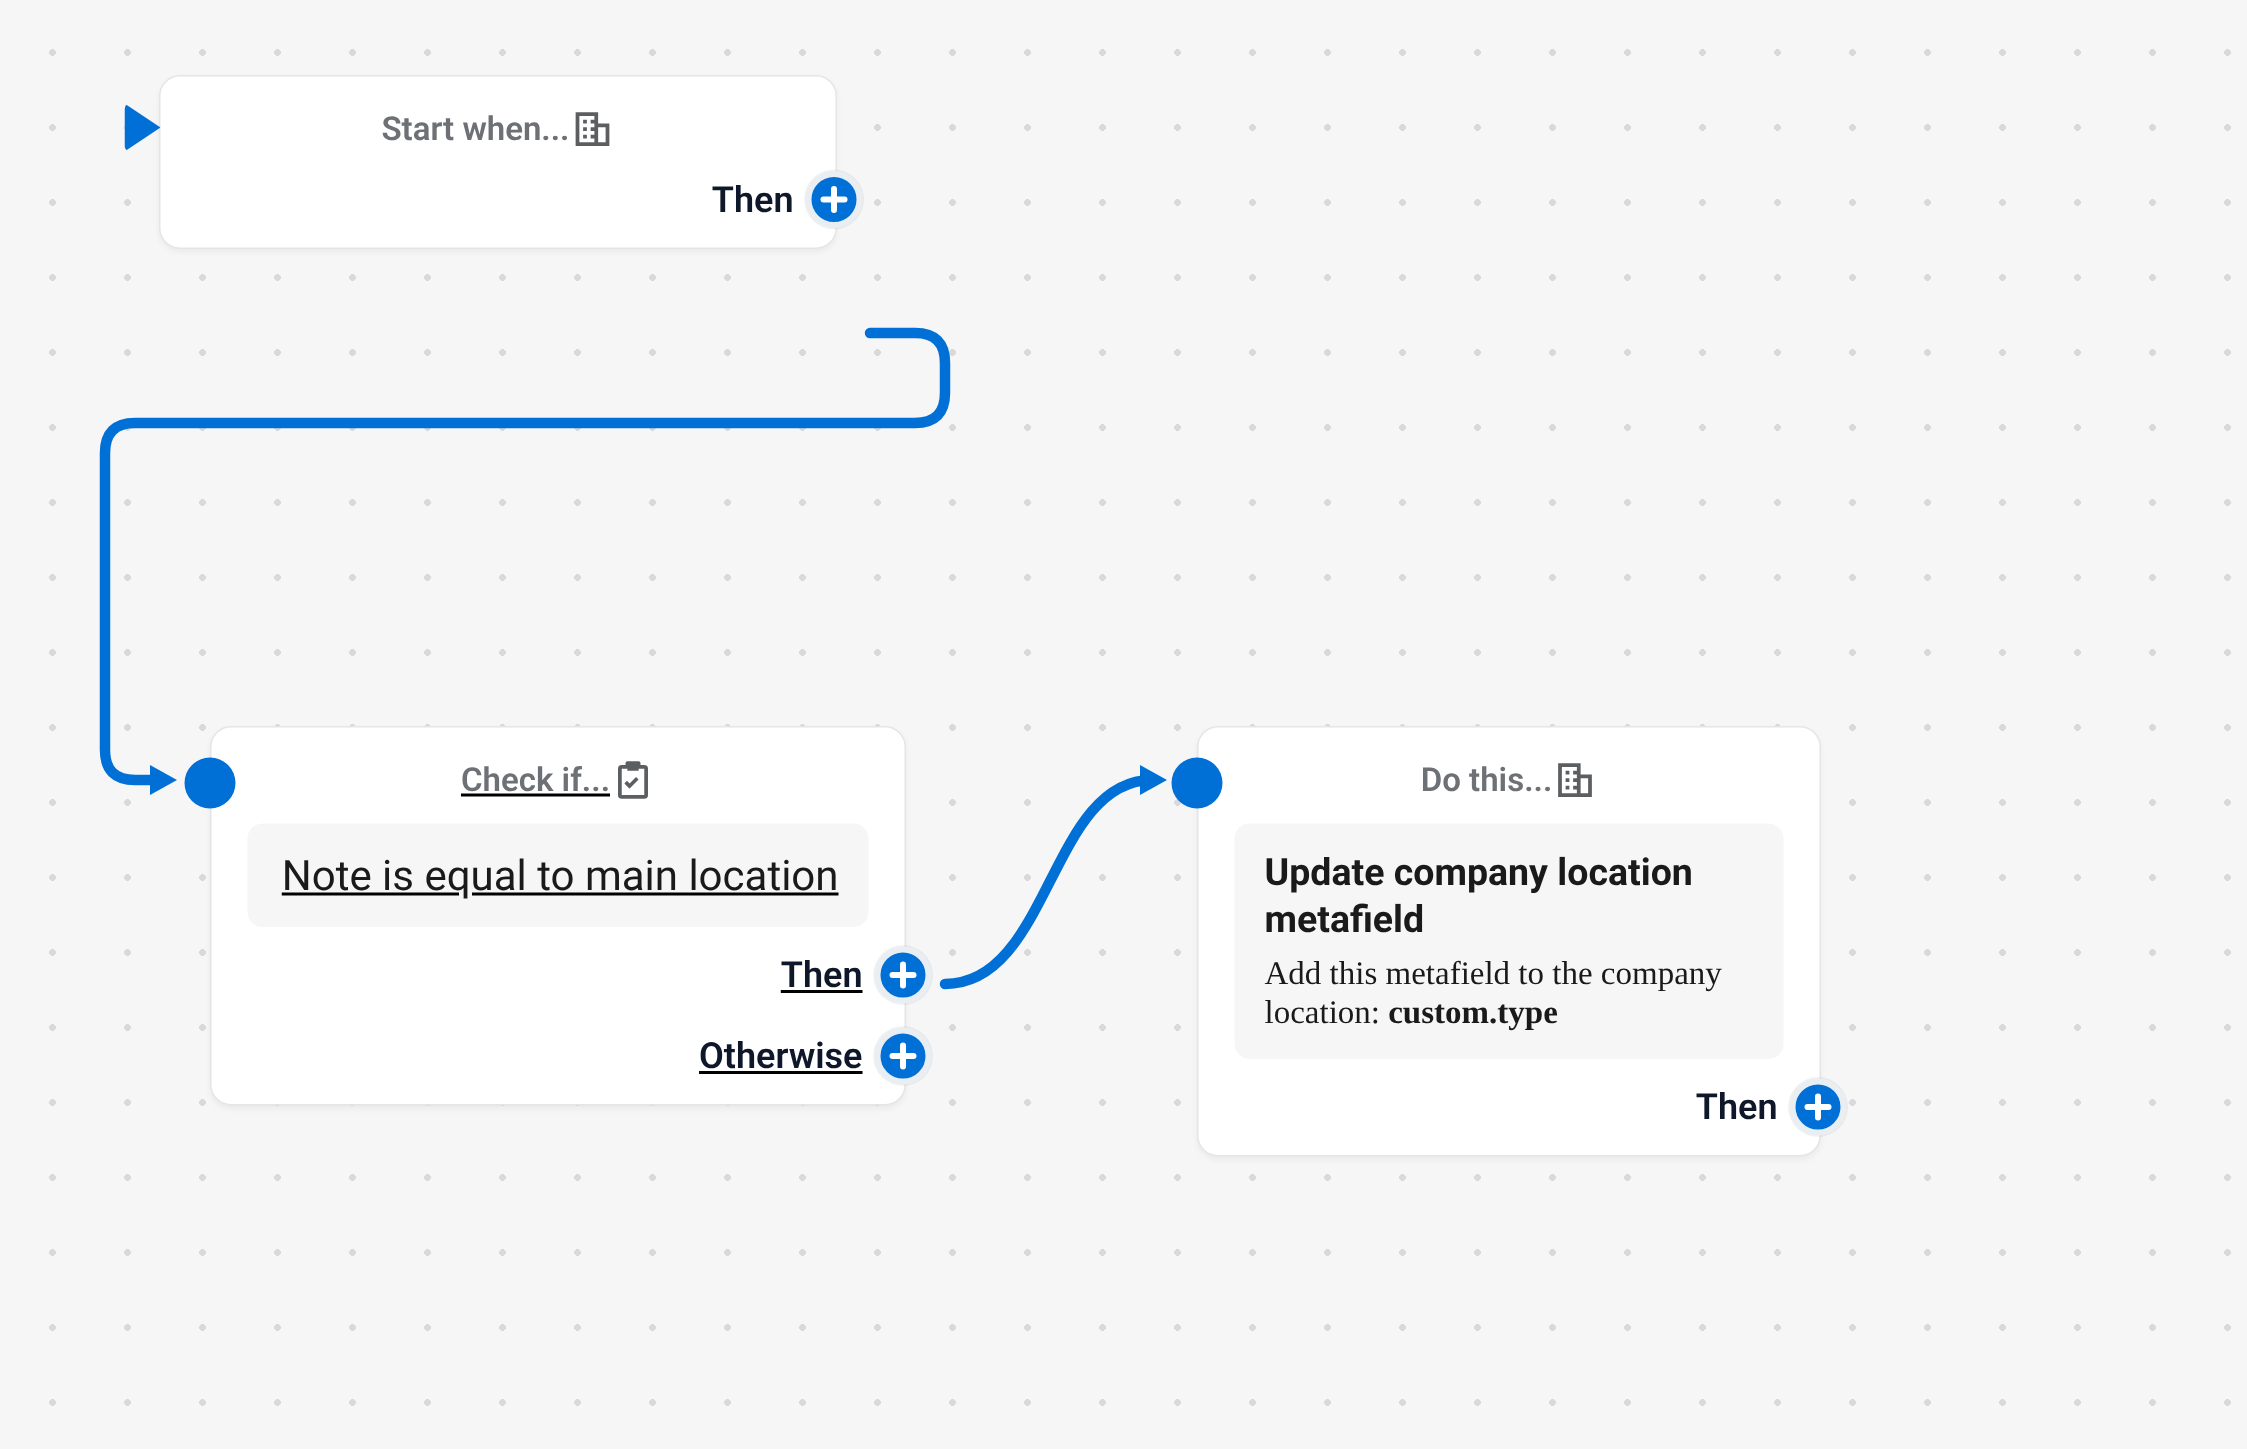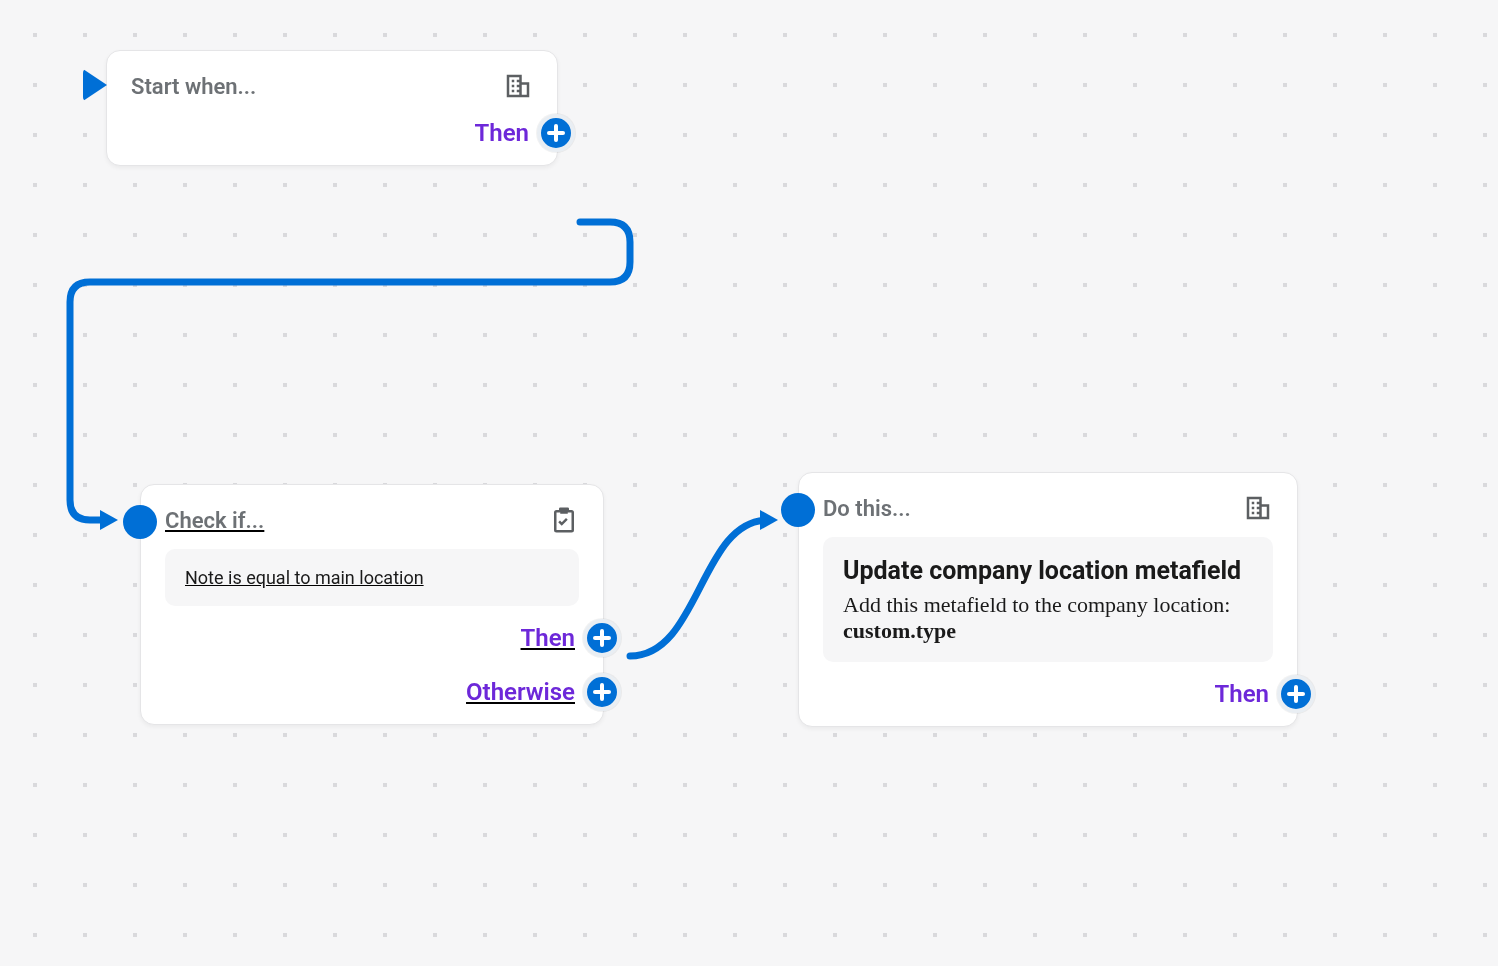--- a/index.html
+++ b/index.html
@@ -31,21 +31,21 @@
     position: absolute;
     background: #ffffff;
     border: 1px solid #e5e5e7;
     border-radius: 14px;
     box-shadow: 0 2px 4px rgba(0,0,0,0.05);
     padding: 20px 24px 18px 24px;
   }
   .node-header {
     display: flex;
     align-items: center;
-    justify-content: space-between;
+    justify-content: center;
     margin-bottom: 14px;
   }
   .node-header-label {
     font-size: 22px;
     font-weight: 600;
     color: #6d7175;
   }
   .node-body {
     background: #f6f6f7;
     border-radius: 10px;
@@ -71,21 +71,21 @@
   }
   .port-row {
     display: flex;
     align-items: center;
     gap: 14px;
     position: relative;
   }
   .port-label {
     font-size: 24px;
     font-weight: 600;
-    color: #6d28d9;
+    color: #0f172a;
   }
   .port-btn {
     position: absolute;
     right: -46px;
     width: 38px;
     height: 38px;
     border-radius: 50%;
     background: #006fd6;
     border: 4px solid #e9eef3;
     display: flex;
@@ -169,38 +169,38 @@
   <div class="node" style="left:140px; top:484px; width:464px;text-decoration:underline;">
     <div class="input-dot" style="top:20px;"></div>
     <div class="node-header">
       <div class="node-header-label">Check if...</div>
       <div class="icon-slot">
         <svg width="30" height="30" viewBox="0 0 24 24" fill="#5c5f62">
             <path d="M9 2h6a1 1 0 0 1 1 1v1h2a2 2 0 0 1 2 2v14a2 2 0 0 1-2 2H6a2 2 0 0 1-2-2V6a2 2 0 0 1 2-2h2V3a1 1 0 0 1 1-1zm0 4H6v14h12V6h-3v1H9V6zm1.2 10.6-2.8-2.8 1.4-1.4 1.4 1.4 3.4-3.4 1.4 1.4-4.8 4.8z"></path>
           </svg>
       </div>
     </div>
-    <div class="node-body" style="font-size:18px;">Note is equal to main location</div>
+    <div class="node-body" style="font-size:28px;text-align:right;">Note is equal to main location</div>
     <div class="node-footer">
       <div class="port-row">
         <span class="port-label">Then</span>
         <div class="port-btn">
           <div class="plus"></div>
         </div>
       </div>
       <div class="port-row">
         <span class="port-label">Otherwise</span>
         <div class="port-btn">
           <div class="plus"></div>
         </div>
       </div>
     </div>
   </div>
 
-  <div class="node" style="left:798px; top:472px; width:500px;">
+  <div class="node" style="left:798px; top:484px; width:416px;">
     <div class="input-dot" style="top:20px;"></div>
     <div class="node-header">
       <div class="node-header-label">Do this...</div>
       <div class="icon-slot">
         <svg width="30" height="30" viewBox="0 0 24 24" fill="#5c5f62">
             <path d="M3 21V3h12v6h6v12H3zm2-2h8V5H5v14zm10 0h4v-8h-4v8zM7 7h2v2H7V7zm4 0h2v2h-2V7zM7 11h2v2H7v-2zm4 0h2v2h-2v-2zM7 15h2v2H7v-2zm4 0h2v2h-2v-2z"></path>
           </svg>
       </div>
     </div>
     <div class="node-body">

